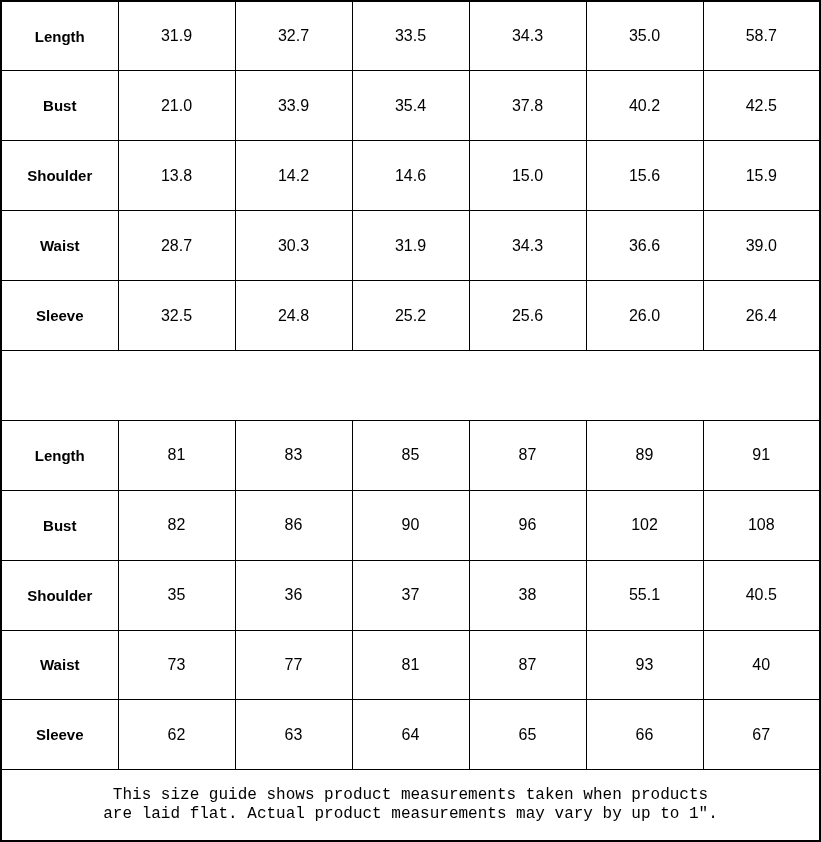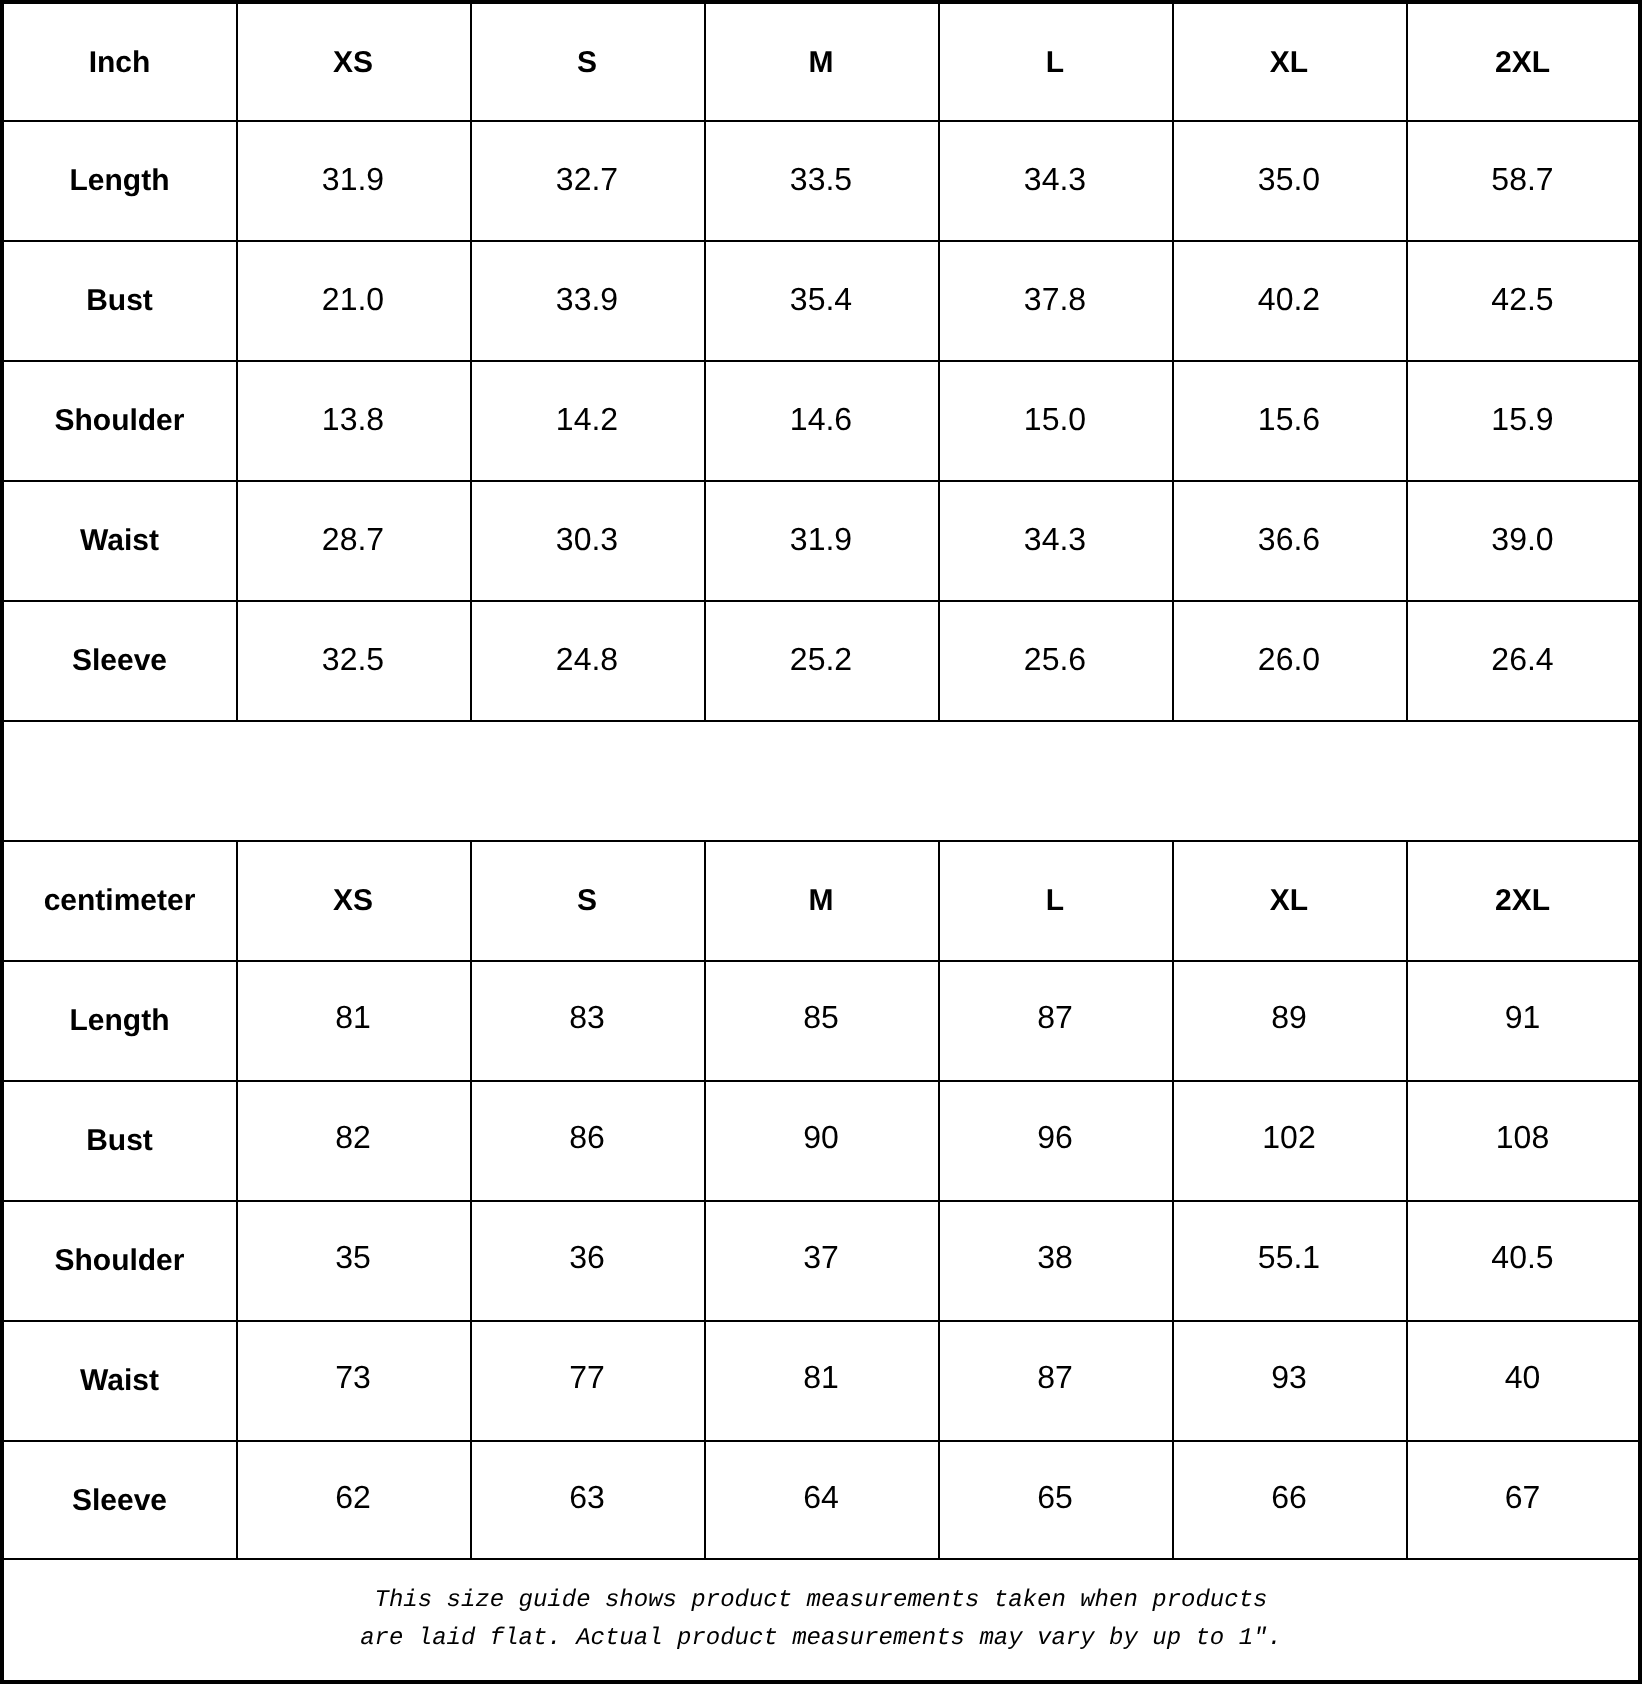--- a/index.html
+++ b/index.html
@@ -44,51 +44,41 @@
   td.label-cell {
     font-family: "Liberation Sans", sans-serif;
     font-weight: bold;
     font-size: 15px;
   }
   td.spacer-cell {
     
   }
   td.footer-cell {
     font-family: "Liberation Mono", monospace;
-    font-size: 12px;
+    font-size: 16px;
     line-height: 19px;
     font-weight: normal;
-    font-style: italic;
   }
 </style>
 </head>
 <body>
 
 <table class="size-guide">
   <colgroup>
     <col>
       <col>
       <col>
       <col>
       <col>
       <col>
       <col>
   </colgroup>
 
   <tbody>
 
-  <tr>
-    <td class="label-cell">Inch</td>
-    <td class="label-cell">XS</td>
-    <td class="label-cell">S</td>
-    <td class="label-cell">M</td>
-    <td class="label-cell">L</td>
-    <td class="label-cell">XL</td>
-    <td class="label-cell">2XL</td>
-  </tr>
 
   <tr>
     <td class="label-cell">Length</td>
     <td>31.9</td>
     <td>32.7</td>
     <td>33.5</td>
     <td>34.3</td>
     <td>35.0</td>
     <td>58.7</td>
   </tr>
@@ -126,29 +116,20 @@
     <td>25.2</td>
     <td>25.6</td>
     <td>26.0</td>
     <td>26.4</td>
   </tr>
 
   <tr>
     <td colspan="7" class="spacer-cell"></td>
   </tr>
 
-  <tr>
-    <td class="label-cell">centimeter</td>
-    <td class="label-cell">XS</td>
-    <td class="label-cell">S</td>
-    <td class="label-cell">M</td>
-    <td class="label-cell">L</td>
-    <td class="label-cell">XL</td>
-    <td class="label-cell">2XL</td>
-  </tr>
 
   <tr>
     <td class="label-cell">Length</td>
     <td>81</td>
     <td>83</td>
     <td>85</td>
     <td>87</td>
     <td>89</td>
     <td>91</td>
   </tr>

